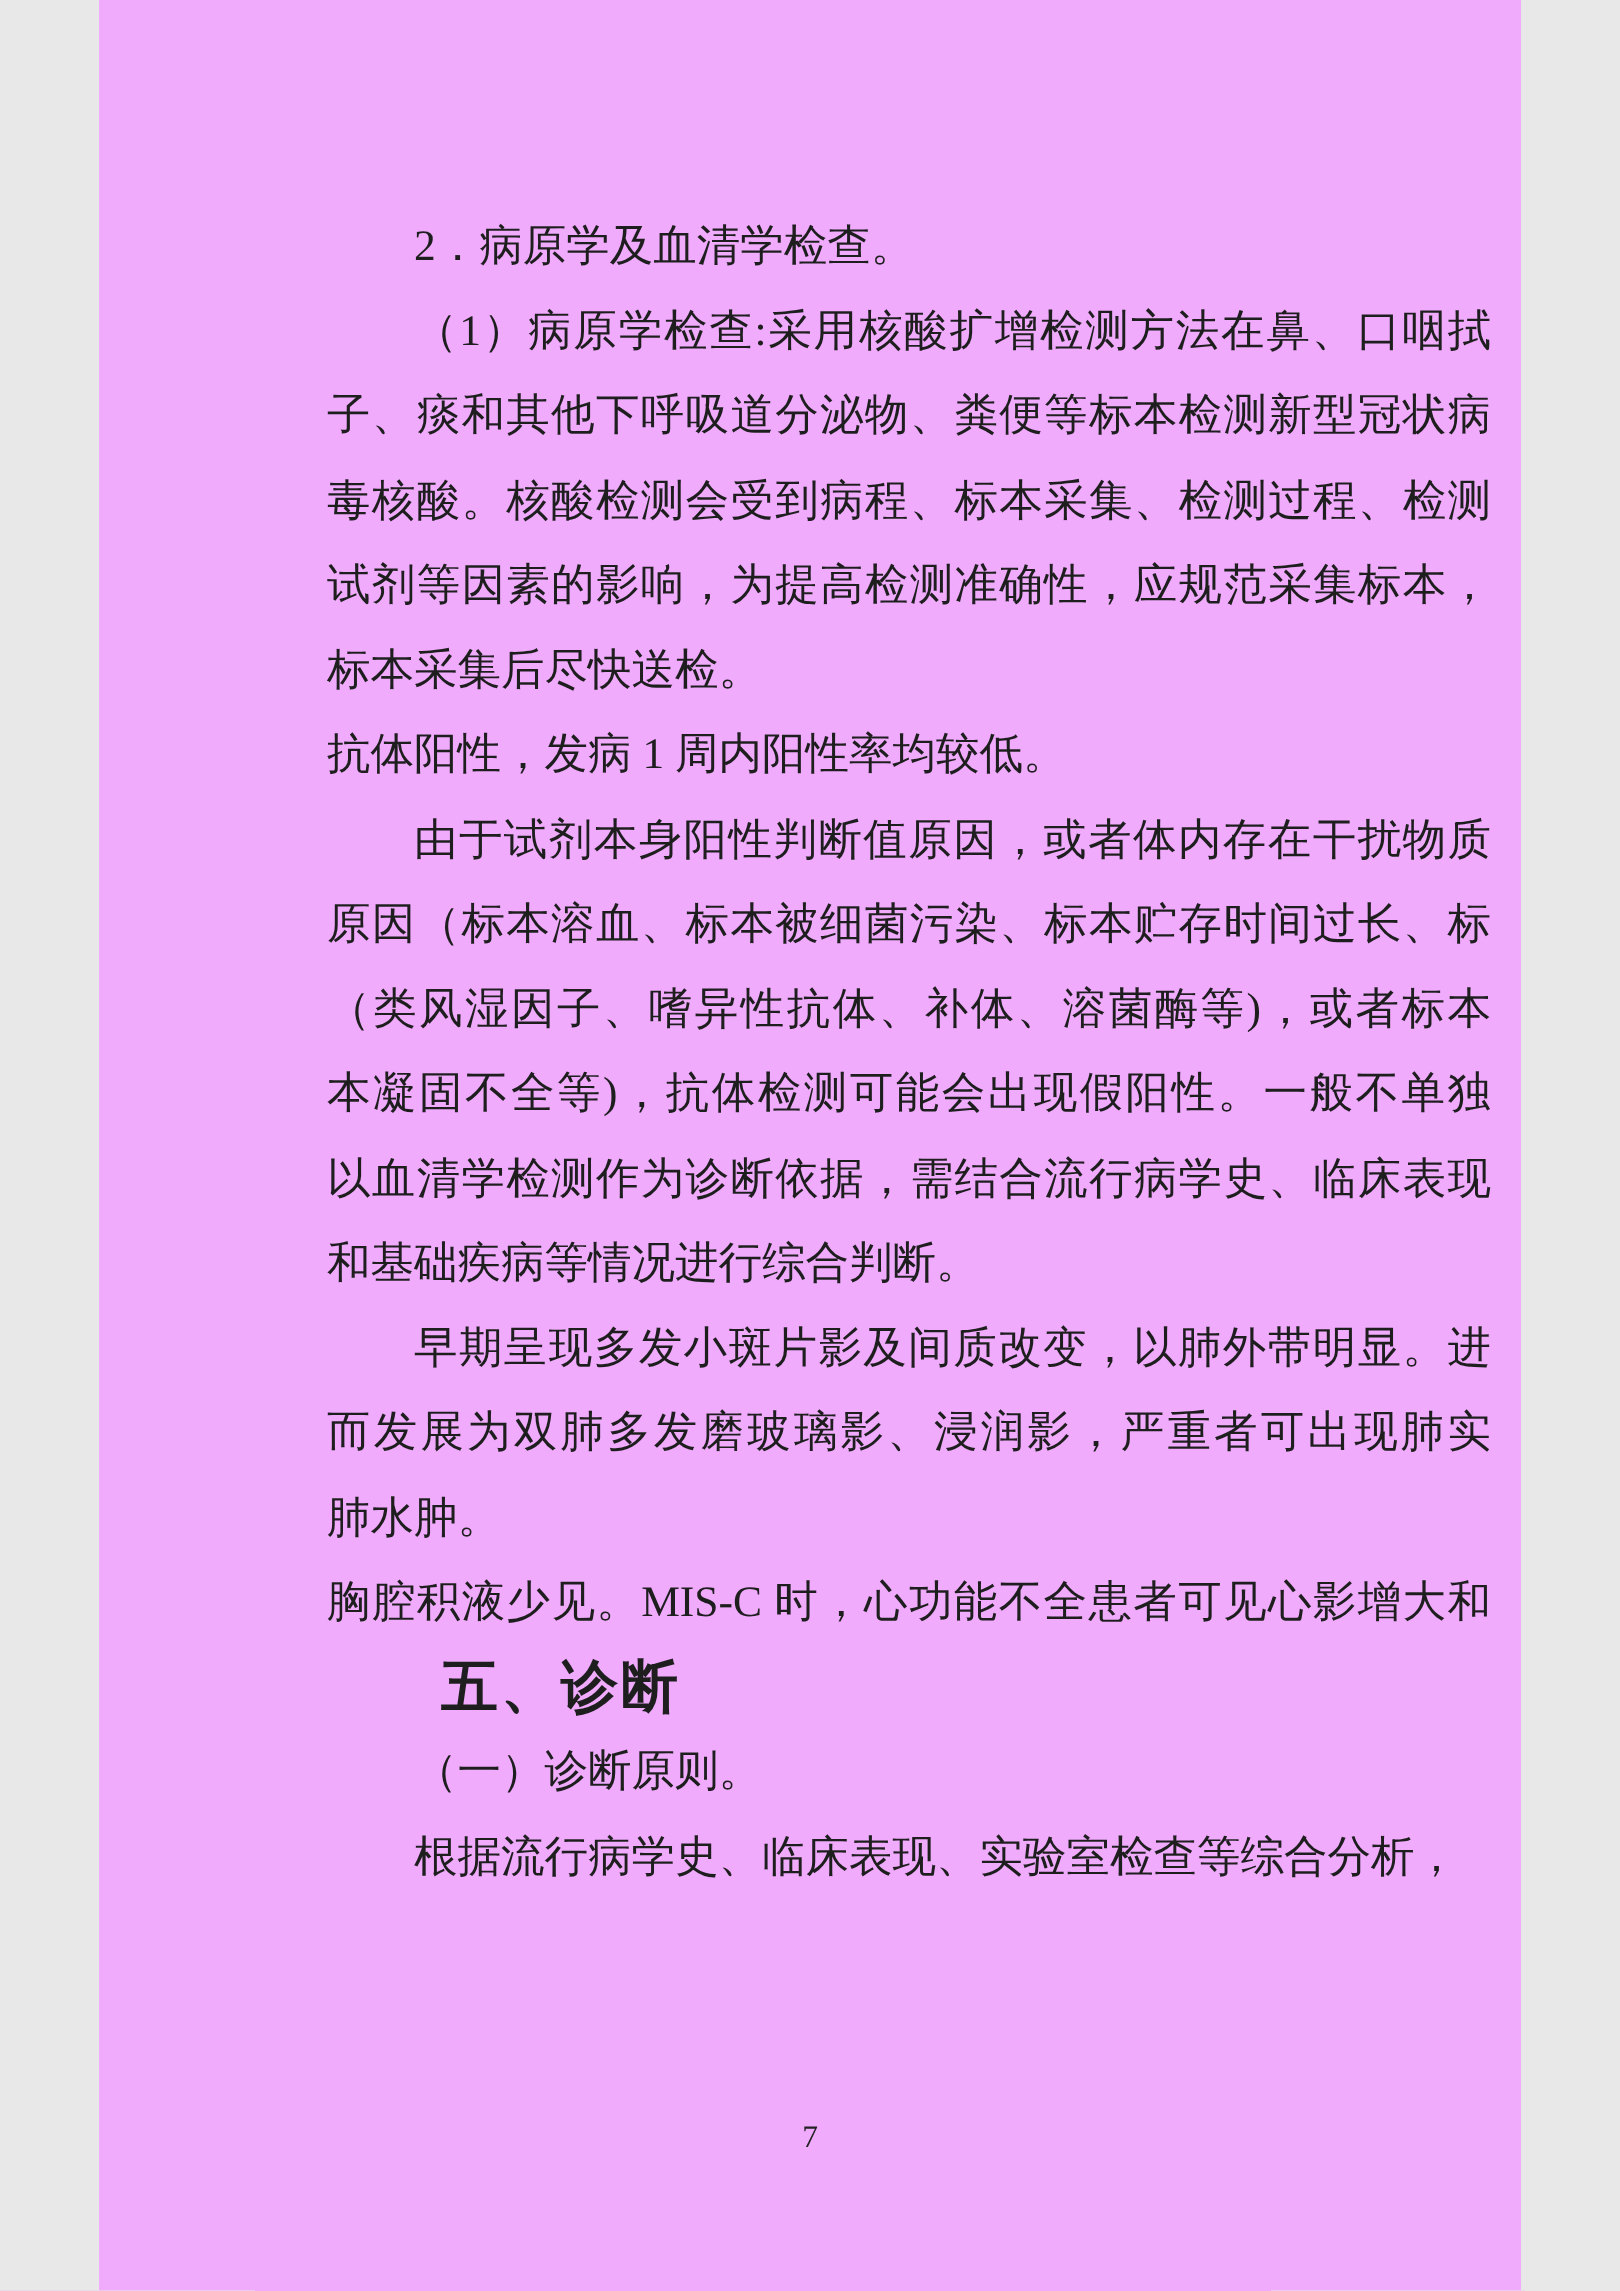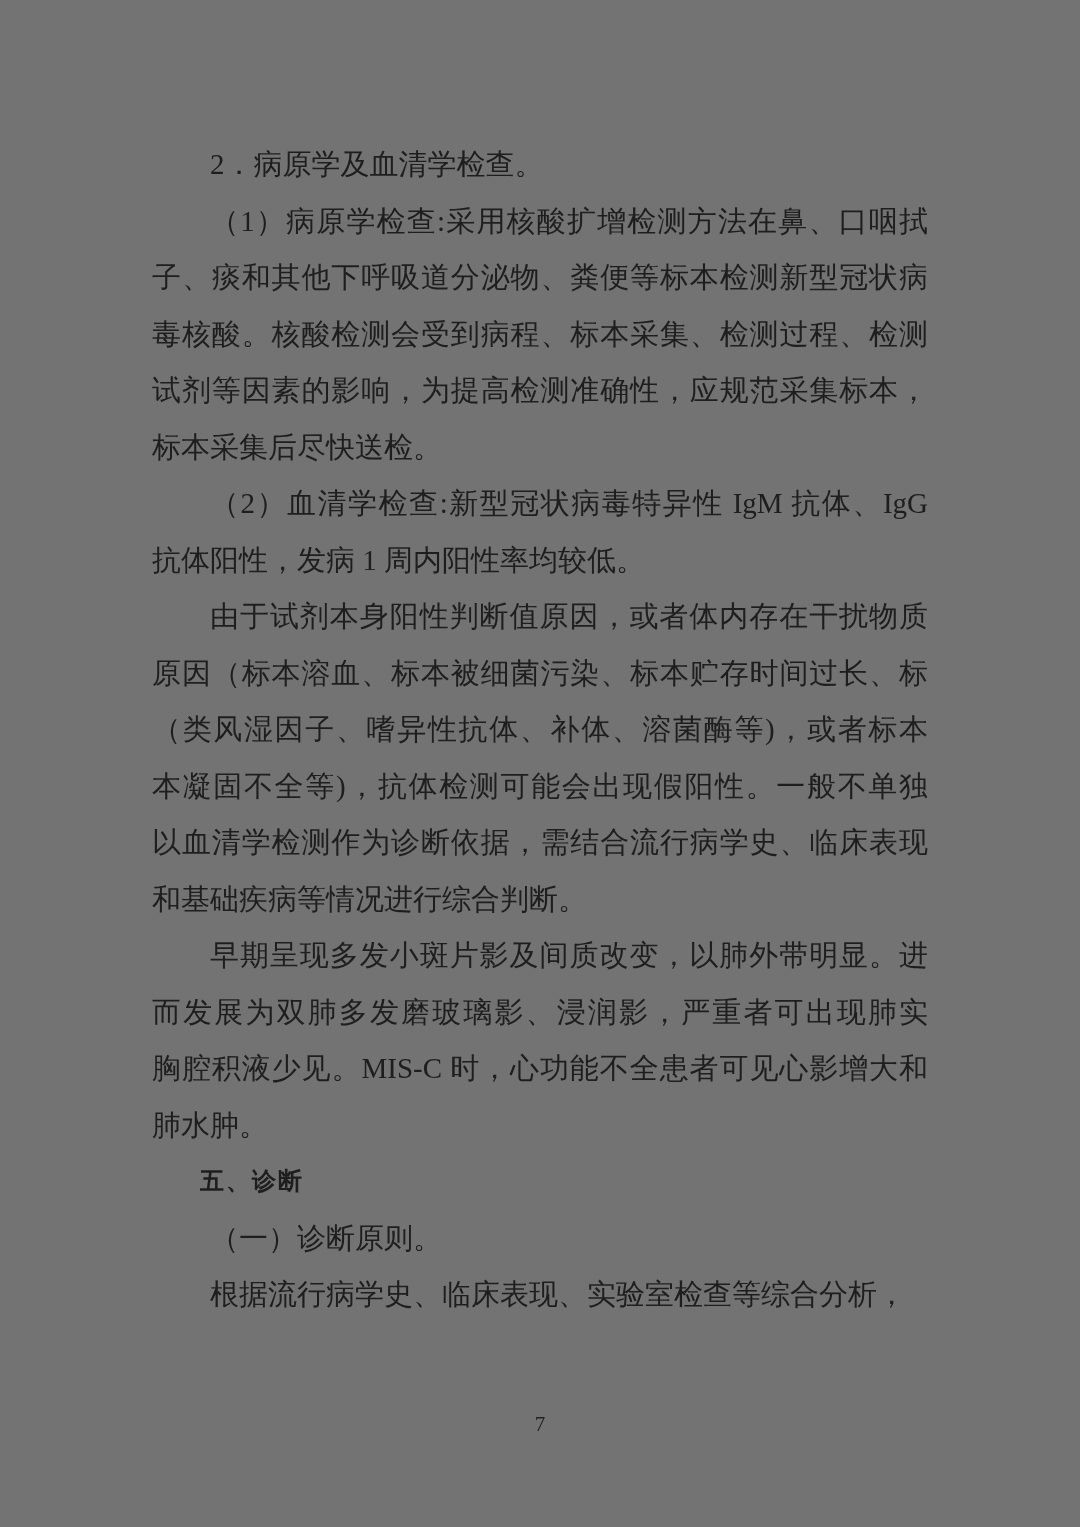--- a/index.html
+++ b/index.html
@@ -1,22 +1,22 @@
 <!DOCTYPE html>
 <html><head>
 <meta charset="utf-8">
 <style>
   * { margin: 0; padding: 0; box-sizing: border-box; }
   html, body { background: #e8e8e8; }
   .page {
     position: relative;
-    width: 1080px;
+    width: 948px;
     height: 1527px;
     margin: 0 auto;
-    background: #737373;
+    background: #f0abfc;
     font-family: "Liberation Serif", "DejaVu Serif", serif;
     color: #1e1e1e;
     overflow: hidden;
   }
   .content {
     position: absolute;
     top: 136px;
     left: 152px;
     width: 776px;
   }
@@ -29,21 +29,21 @@
     text-align: left;
   }
   .line.first { text-indent: 2em; }
   .line.j {
     text-align: justify;
     text-align-last: justify;
   }
   .line.h1 {
     font-family: "Liberation Sans", "DejaVu Sans", sans-serif;
     font-weight: 700;
-    font-size: 24px;
+    font-size: 38px;
     letter-spacing: 2px;
   }
   .page-number {
     position: absolute;
     top: 1408px;
     left: 0;
     width: 100%;
     text-align: center;
     font-size: 21px;
     line-height: 32px;
@@ -55,30 +55,29 @@
 <body>
 
 <div class="page">
   <div class="content">
       <div class="line first">2．病原学及血清学检查。</div>
       <div class="line first j">（1）病原学检查:采用核酸扩增检测方法在鼻、口咽拭</div>
       <div class="line j">子、痰和其他下呼吸道分泌物、粪便等标本检测新型冠状病</div>
       <div class="line j">毒核酸。核酸检测会受到病程、标本采集、检测过程、检测</div>
       <div class="line j">试剂等因素的影响，为提高检测准确性，应规范采集标本，</div>
       <div class="line">标本采集后尽快送检。</div>
-      <div class="line first j">（2）血清学检查:新型冠状病毒特异性 IgM 抗体、IgG</div>
       <div class="line">抗体阳性，发病 1 周内阳性率均较低。</div>
       <div class="line first j">由于试剂本身阳性判断值原因，或者体内存在干扰物质</div>
       <div class="line j">原因（标本溶血、标本被细菌污染、标本贮存时间过长、标</div>
       <div class="line j">（类风湿因子、嗜异性抗体、补体、溶菌酶等)，或者标本</div>
       <div class="line j">本凝固不全等)，抗体检测可能会出现假阳性。一般不单独</div>
       <div class="line j">以血清学检测作为诊断依据，需结合流行病学史、临床表现</div>
       <div class="line">和基础疾病等情况进行综合判断。</div>
       <div class="line first j">早期呈现多发小斑片影及间质改变，以肺外带明显。进</div>
       <div class="line j">而发展为双肺多发磨玻璃影、浸润影，严重者可出现肺实变，</div>
+      <div class="line">肺水肿。</div>
       <div class="line j">胸腔积液少见。MIS-C 时，心功能不全患者可见心影增大和</div>
-      <div class="line">肺水肿。</div>
       <div class="line first h1">五、诊断</div>
       <div class="line first">（一）诊断原则。</div>
       <div class="line first">根据流行病学史、临床表现、实验室检查等综合分析，</div>
     </div>
   <div class="page-number">7</div>
 </div>
 
 </body></html>

